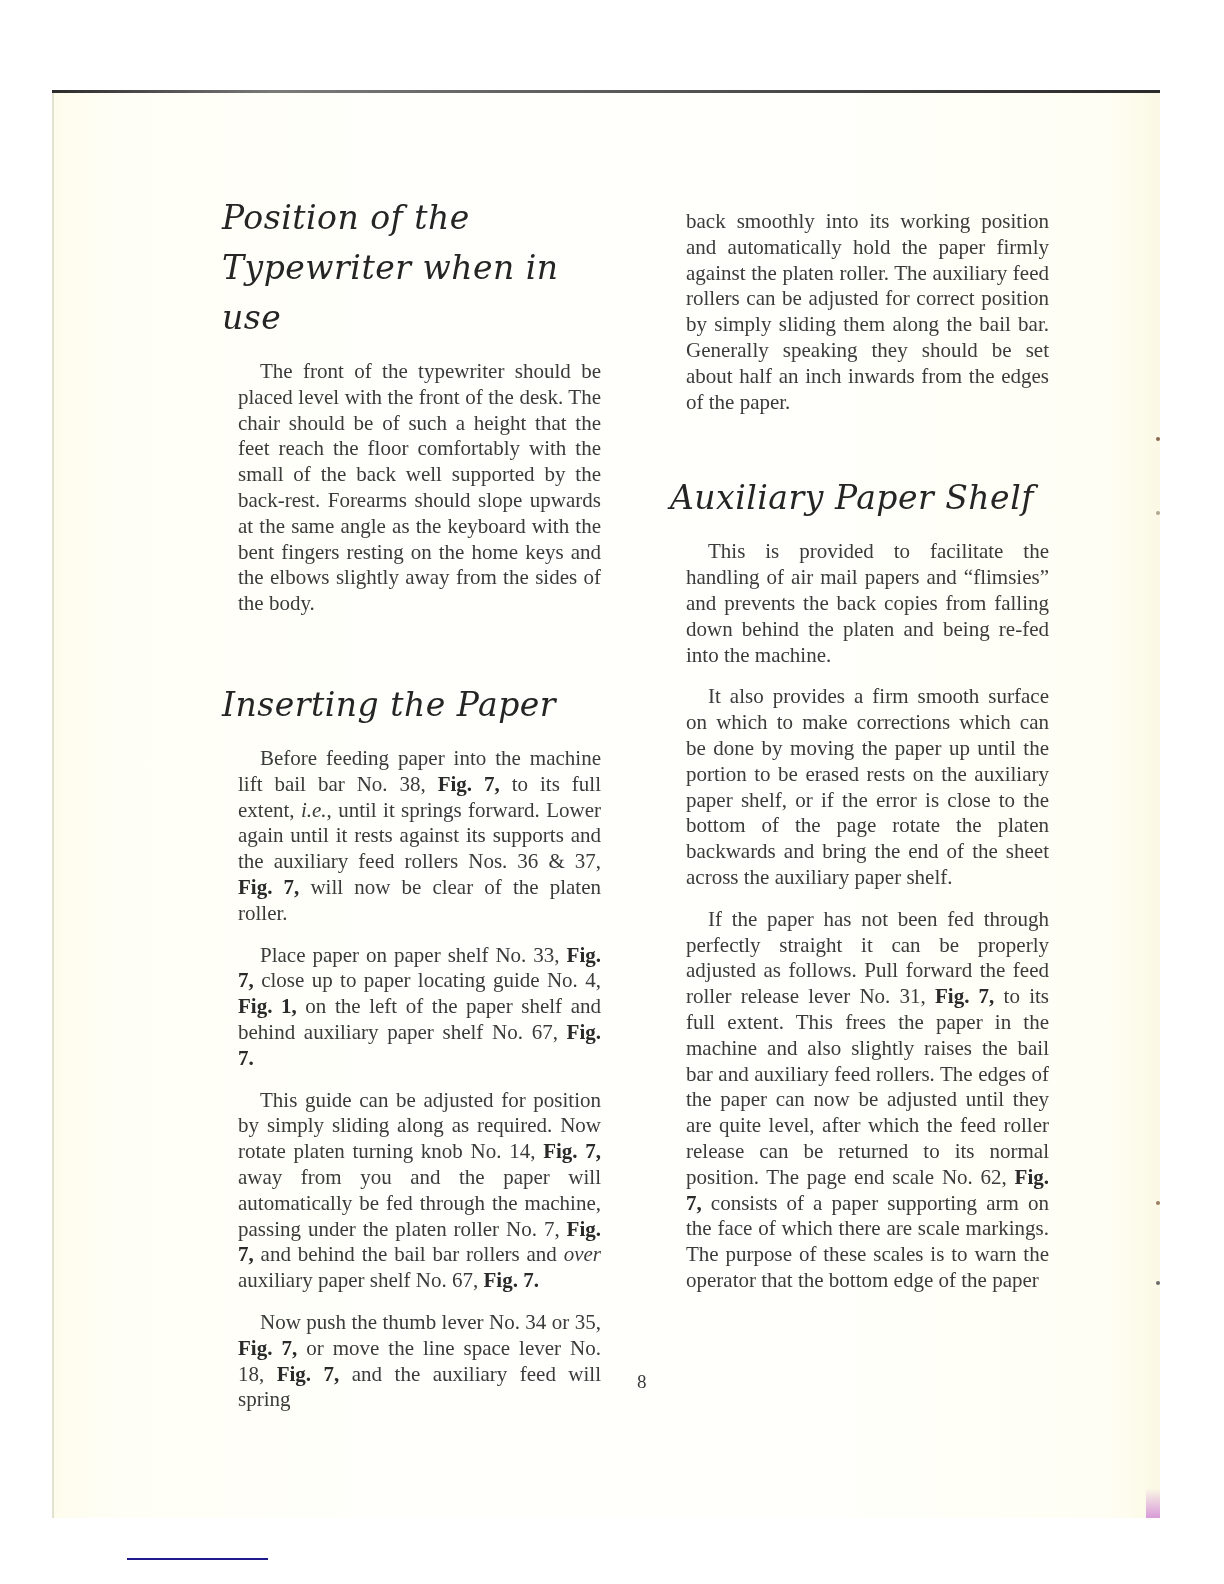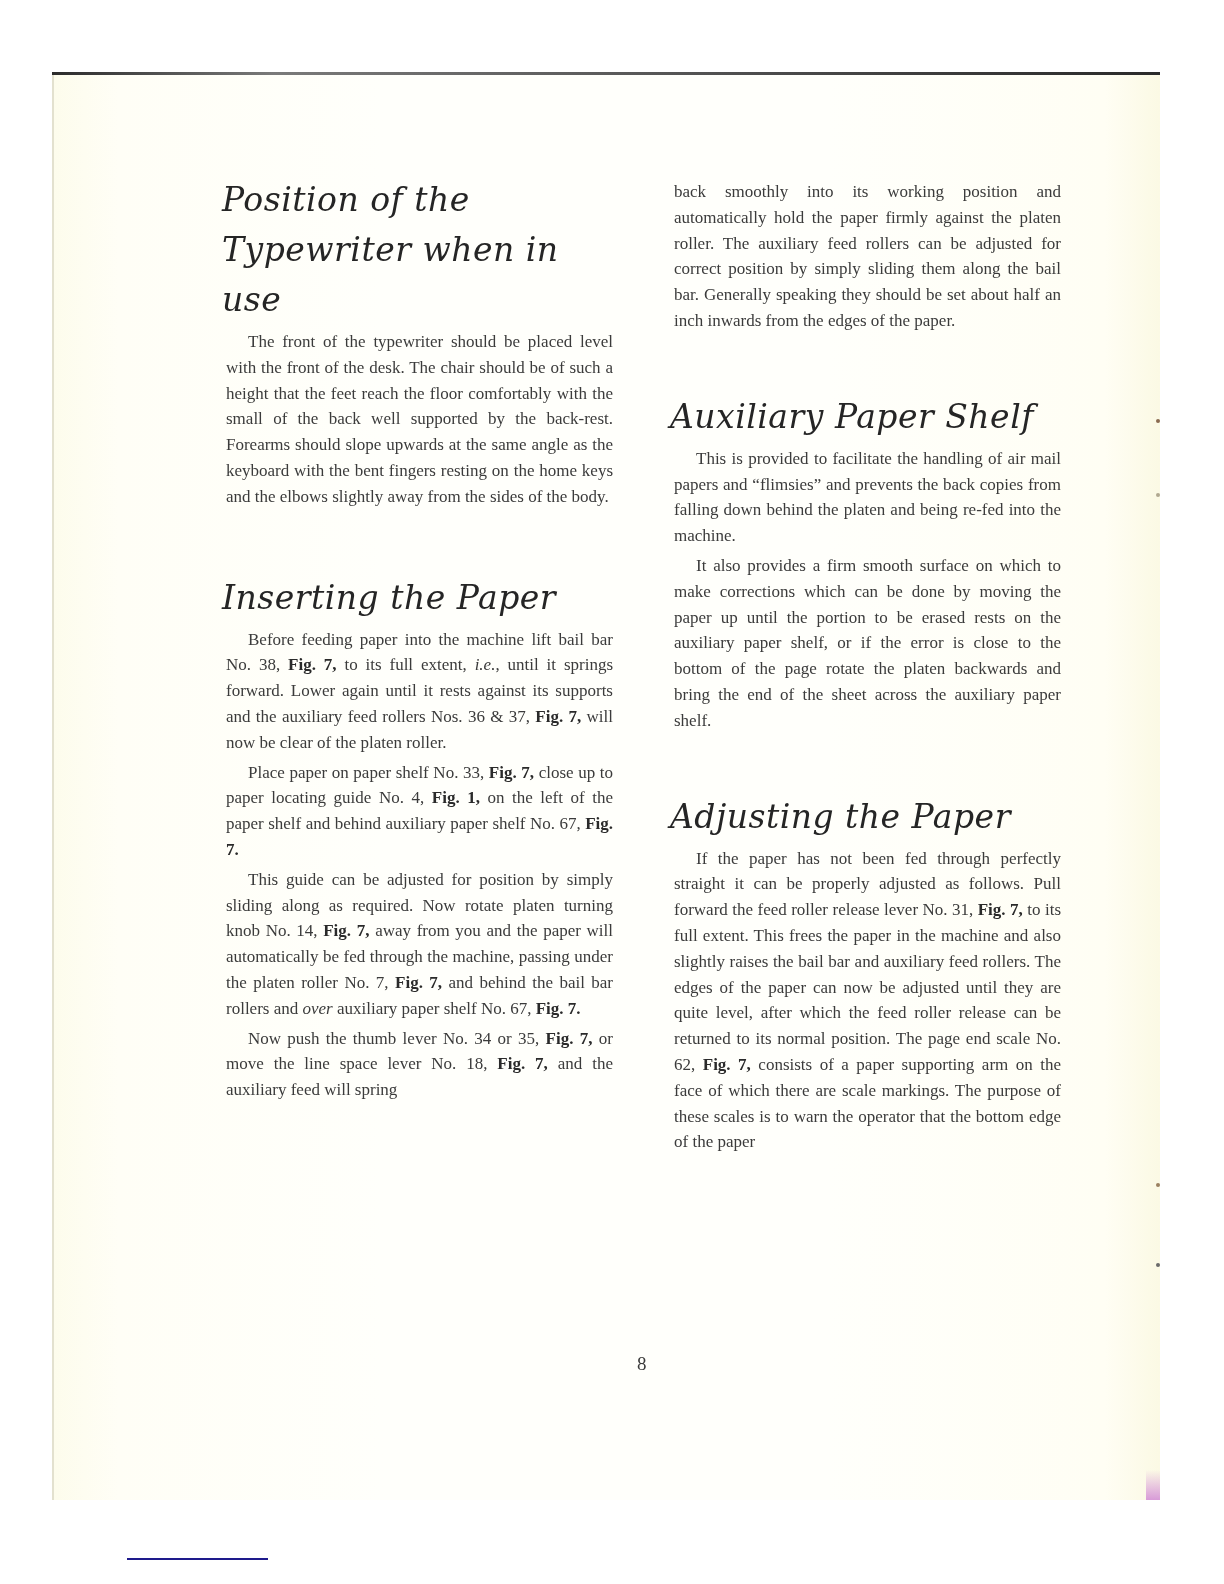--- a/index.html
+++ b/index.html
@@ -11,21 +11,21 @@
       width: 1224px;
       height: 1584px;
       position: relative;
       overflow: hidden;
       font-family: "Liberation Serif", "DejaVu Serif", serif;
       color: #3a3a3a;
     }
     .page {
       position: absolute;
       left: 52px;
-      top: 72px;
+      top: 90px;
       width: 1108px;
       height: 1425px;
       background: linear-gradient(90deg, #fdfcec 0%, #fffef6 6%, #fffffb 30%, #fffffb 70%, #fffef4 95%, #fbf9e4 100%);
       border-top: 3px solid #4a4a4a;
       box-shadow: inset 2px 0 0 #e3e1cf;
     }
     .page::before {
       content: "";
       position: absolute;
       left: 0; top: -3px;
@@ -59,22 +59,22 @@
       font-family: "DejaVu Serif", "Liberation Serif", serif;
       font-style: italic;
       font-weight: normal;
       font-size: 33px;
       line-height: 50px;
       color: #252525;
       margin: 0;
       letter-spacing: 0.5px;
     }
     p.para {
-      margin: 4px;
-      font-size: 17px;
+      margin: 16px;
+      font-size: 21px;
       line-height: 25.8px;
       text-align: justify;
       text-indent: 22px;
       color: #3b3b3b;
       hyphens: none;
     }
     p.para.noindent { text-indent: 0; }
     b.fig { color: #2a2a2a; }
     i.em { }
 
@@ -122,21 +122,20 @@
     </p>
   </div>
 
   <div class="column col-right" style="top:100px;">
     <p class="para noindent">back smoothly into its working position and automatically hold the paper firmly against the platen roller. The auxiliary feed rollers can be adjusted for correct position by simply sliding them along the bail bar. Generally speaking they should be set about half an inch inwards from the edges of the paper.</p>
 
     <h2 class="heading" style="margin-top:58px; margin-bottom:4px;">Auxiliary Paper Shelf</h2>
     <p class="para">This is provided to facilitate the handling of air mail papers and “flimsies” and pre­vents the back copies from falling down behind the platen and being re-fed into the machine.</p>
     <p class="para">It also provides a firm smooth surface on which to make corrections which can be done by moving the paper up until the portion to be erased rests on the auxiliary paper shelf, or if the error is close to the bottom of the page rotate the platen back­wards and bring the end of the sheet across the auxiliary paper shelf.</p>
 
-    <h2 class="heading" style="margin-top:58px; margin-bottom:4px;">Adjusting the Paper</h2>
     <p class="para">
       <span>If the paper has not been fed through perfectly straight it can be properly adjusted as follows. Pull forward the feed roller release lever No. 31, </span><b class="fig">Fig. 7,</b><span> to its full extent. This frees the paper in the machine and also slightly raises the bail bar and auxiliary feed rollers. The edges of the paper can now be adjusted until they are quite level, after which the feed roller release can be returned to its normal position. The page end scale No. 62, </span><b class="fig">Fig. 7,</b><span> consists of a paper supporting arm on the face of which there are scale markings. The purpose of these scales is to warn the operator that the bottom edge of the paper</span>
     </p>
   </div>
 
   <div class="page-number">8</div>
 
   <span class="speck" style="right:0; top:344px;"></span>
   <span class="speck" style="right:0; top:418px; background:#b0a890;"></span>
   <span class="speck" style="right:0; top:1108px; background:#9a8060;"></span>

